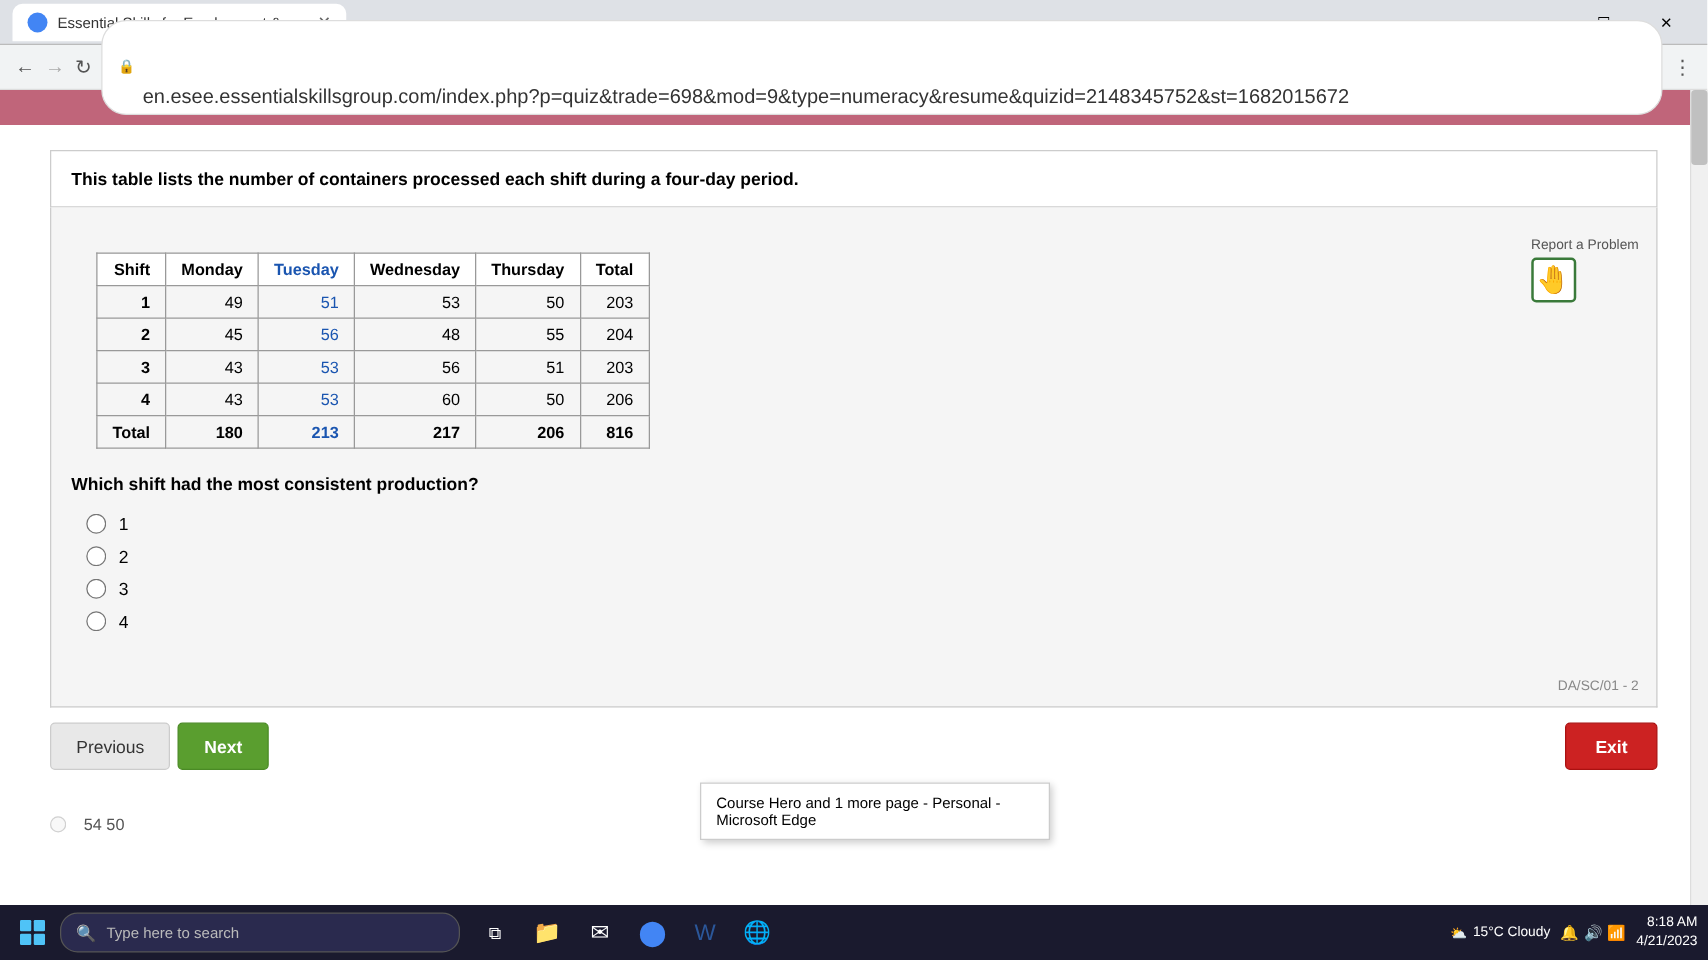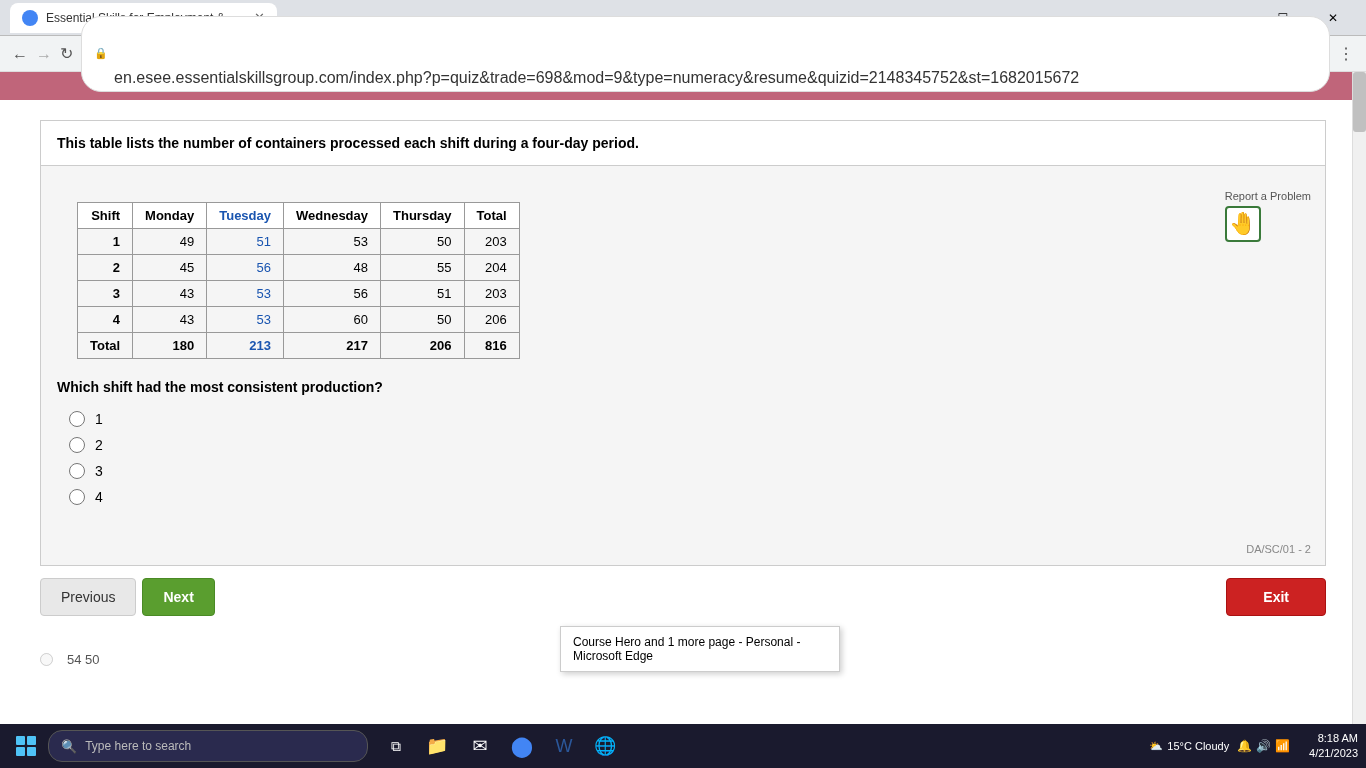--- a/index.html
+++ b/index.html
@@ -202,21 +202,21 @@
       font-size: 14px;
       cursor: pointer;
       color: #fff;
       margin-left: 6px;
       font-weight: bold;
     }
     .btn-exit {
       background: #cc2222;
       border: 1px solid #aa1111;
       border-radius: 4px;
-      padding: 10px 36px;
+      padding: 10px 23px;
       font-size: 14px;
       cursor: pointer;
       color: #fff;
       margin-left: auto;
       font-weight: bold;
     }
 
     
     .tooltip-popup {
       position: fixed;
@@ -293,21 +293,20 @@
       margin-left: auto;
       display: flex;
       align-items: center;
       gap: 8px;
     }
     .taskbar-clock {
       color: #fff;
       font-size: 11px;
       text-align: right;
       line-height: 1.4;
-      margin-left: 11px;
     }
     .taskbar-weather {
       color: #fff;
       font-size: 11px;
       display: flex;
       align-items: center;
       gap: 4px;
     }
     .taskbar-sys-icons {
       display: flex;

